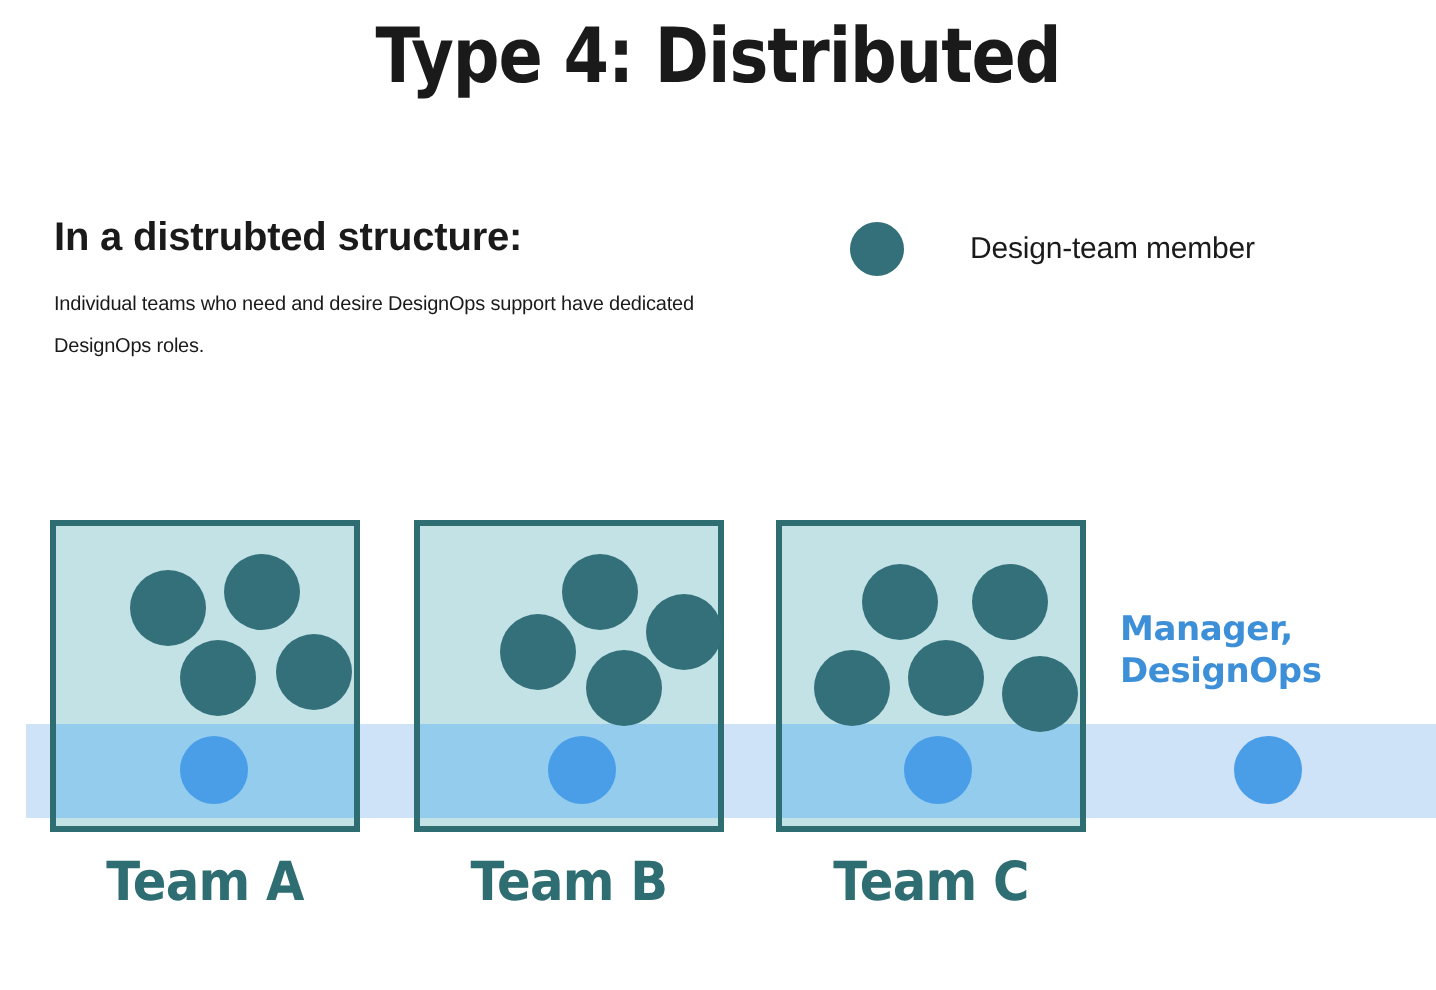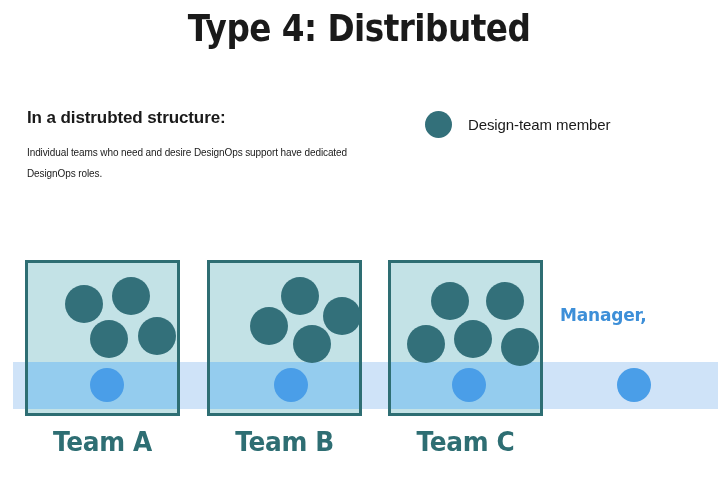--- a/index.html
+++ b/index.html
@@ -31,21 +31,21 @@
     transform: scaleX(0.86);
     transform-origin: center top;
     white-space: nowrap;
   }
 
   
   .desc-heading {
     position: absolute;
     left: 27px;
     top: 108px;
-    font-size: 17px;
+    font-size: 20px;
     font-weight: bold;
     color: #1a1a1a;
     letter-spacing: -0.1px;
   }
   .desc-body {
     position: absolute;
     left: 27px;
     top: 142px;
     width: 330px;
     font-size: 10px;
@@ -62,21 +62,21 @@
     height: 28px;
     margin-bottom: 22px;
   }
   .legend-swatch {
     width: 27px;
     height: 27px;
     border-radius: 50%;
     flex: 0 0 auto;
   }
   .legend-label {
-    margin-left: 16px;
+    margin-left: 33px;
     font-size: 15px;
     color: #1a1a1a;
     letter-spacing: -0.1px;
   }
 
   
   .stage {
     position: absolute;
     left: 0;
     top: 0;
@@ -219,16 +219,17 @@
     <span class="dot member" style="left:95px;top:19px"></span>
     <span class="dot member" style="left:16px;top:62px"></span>
     <span class="dot member" style="left:63px;top:57px"></span>
     <span class="dot member" style="left:110px;top:65px"></span>
     <span class="dot ops" style="left:61px;top:105px"></span>
   </div>
   <div class="team-label b3">Team C</div>
 
   <div class="manager-label">
     <span>Manager,</span><br>
+    <span>DesignOps</span>
   </div>
   <div class="manager-dot"></div>
 
 </div>
 
 </body></html>

